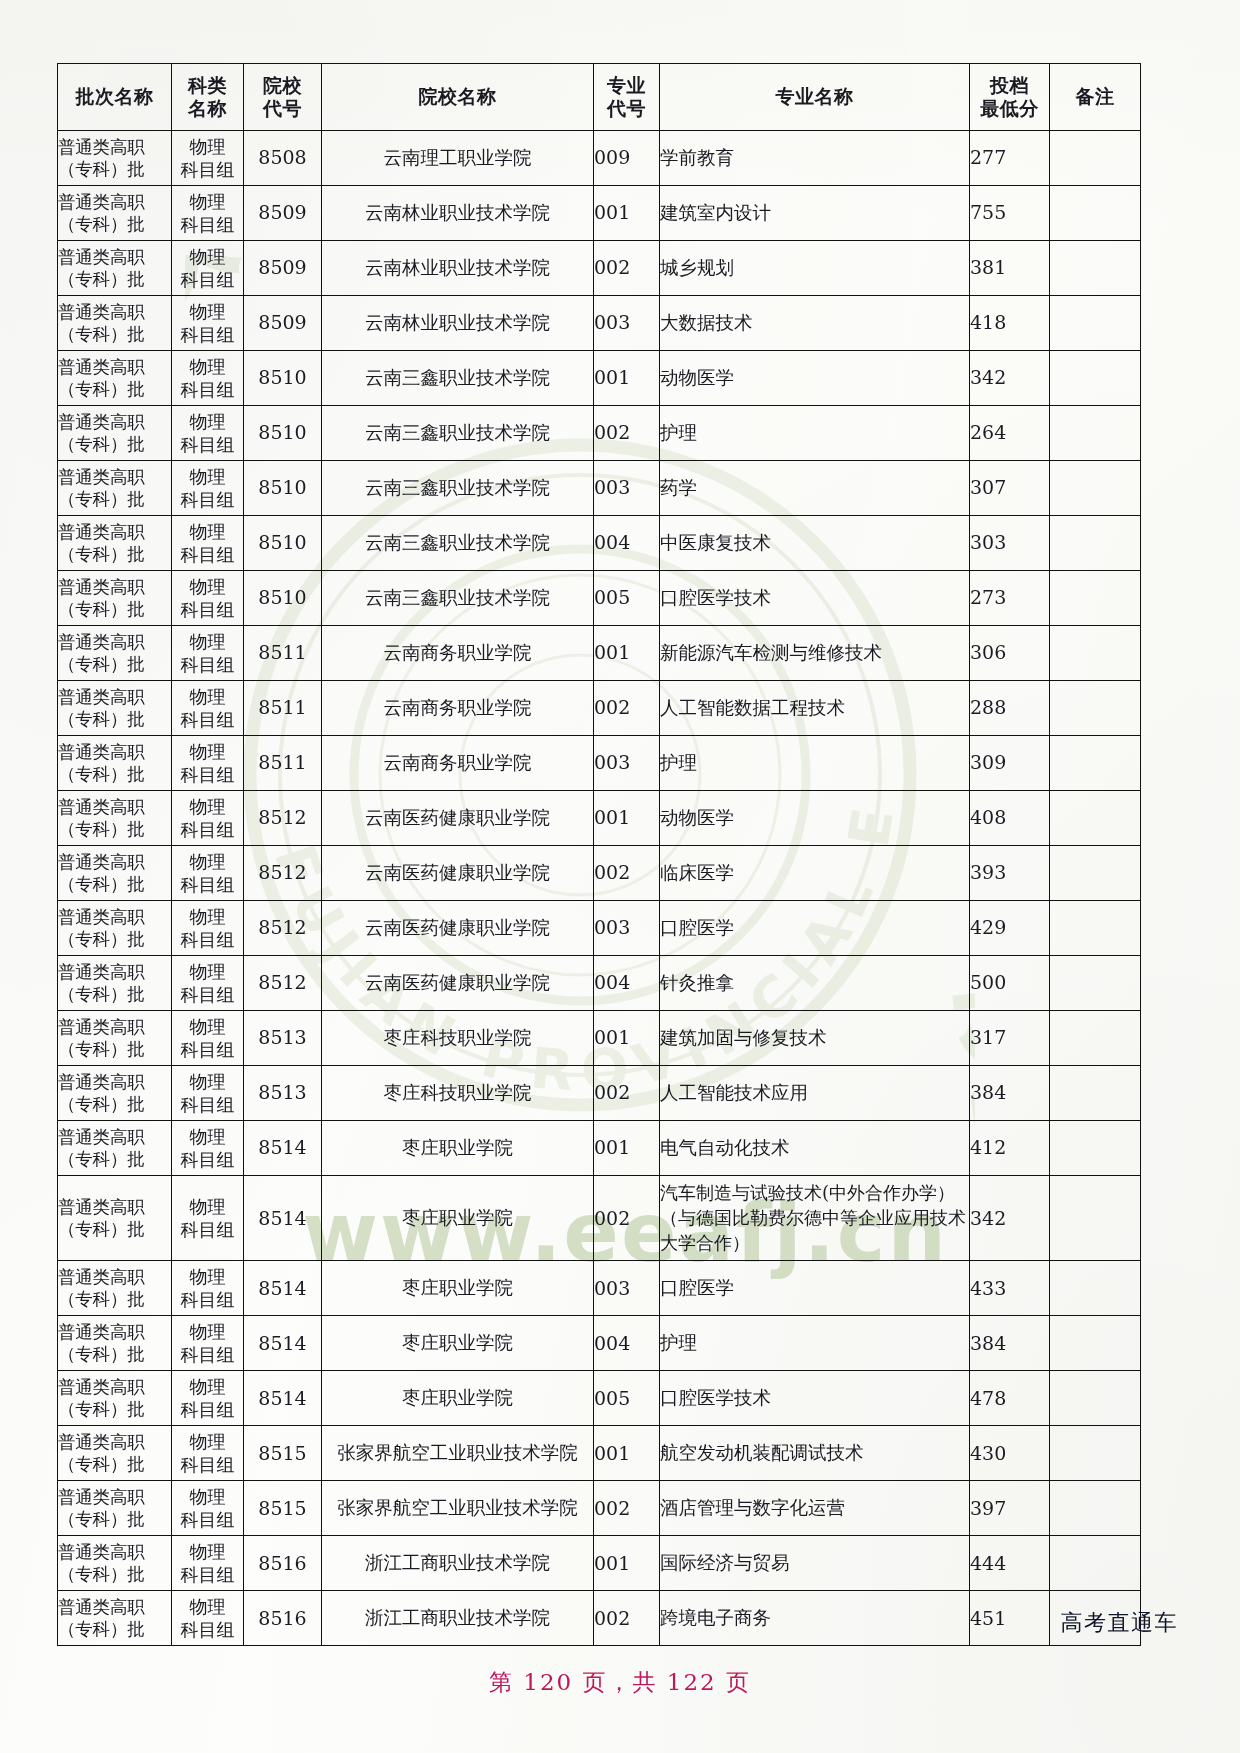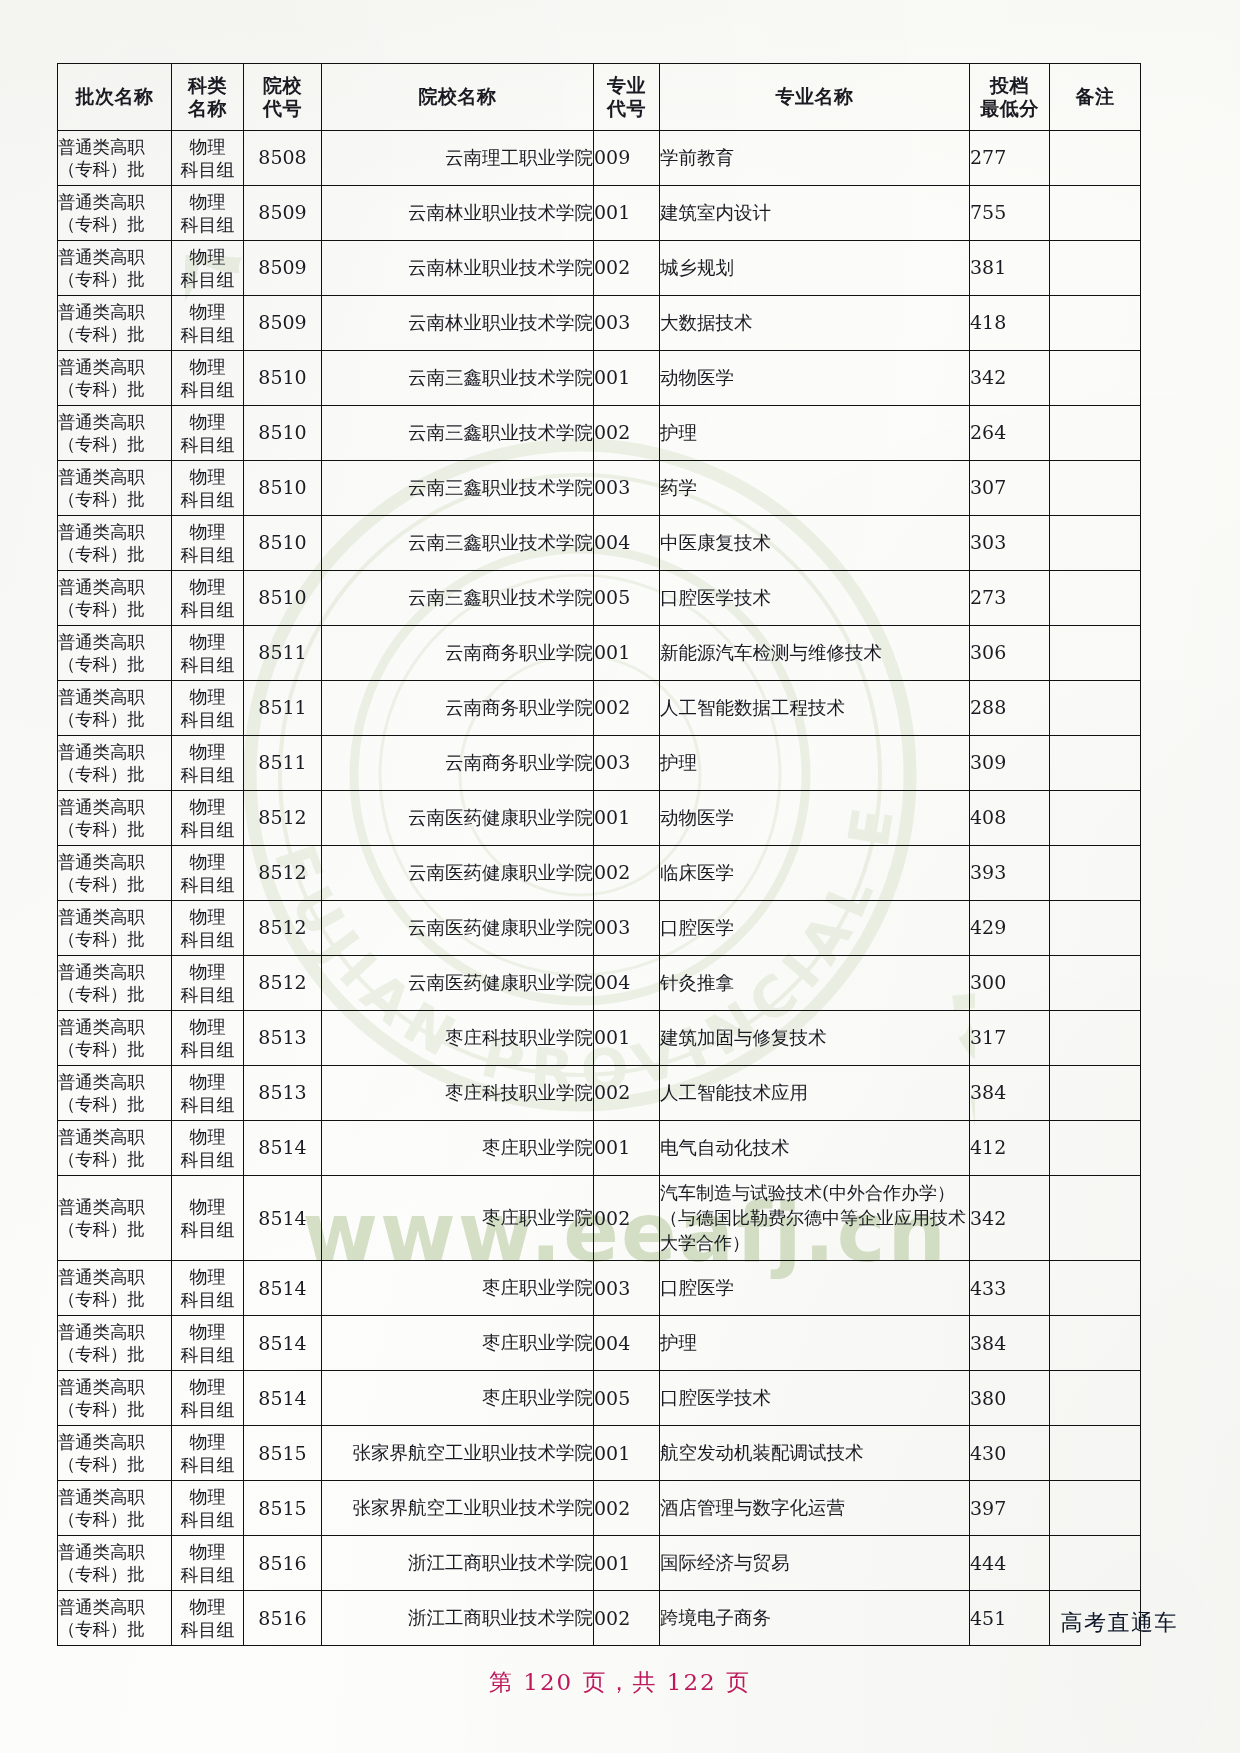--- a/index.html
+++ b/index.html
@@ -115,21 +115,21 @@
   }
   td.batch .l1, td.batch .l2 { display: block; white-space: nowrap; }
   td.subject {
     text-align: center;
     font-size: 18px;
     line-height: 1.28;
     padding: 2px 1px;
   }
   td.subject .l1, td.subject .l2 { display: block; white-space: nowrap; }
   td.ucode   { text-align: center; font-size: 19px; }
-  td.uname   { text-align: right; padding-left: 11px; font-size: 18.5px; }
+  td.uname   { text-align: center; padding-left: 11px; font-size: 18.5px; }
   td.mcode   { text-align: left; font-size: 19px; }
   td.mname   { text-align: left; padding-left: 9px; font-size: 18.5px; }
   td.mname.multi { line-height: 1.38; padding-top: 5px; padding-bottom: 5px; font-size: 18px; margin-top: 42px; }
   td.score   { text-align: left; font-size: 19px; }
   td.remark  { }
 
   
   .footer-page {
     position: absolute;
     left: 0;
@@ -477,21 +477,21 @@
             <span class="l2">（专科）批</span>
           </td>
           <td class="subject">
             <span class="l1">物理</span>
             <span class="l2">科目组</span>
           </td>
           <td class="ucode"><span>8512</span></td>
           <td class="uname"><span>云南医药健康职业学院</span></td>
           <td class="mcode"><span>004</span></td>
           <td class="mname"><span>针灸推拿</span></td>
-          <td class="score"><span>300</span></td>
+          <td class="score"><span>500</span></td>
           <td class="remark"><span></span></td>
         </tr>
         <tr>
           <td class="batch">
             <span class="l1">普通类高职</span>
             <span class="l2">（专科）批</span>
           </td>
           <td class="subject">
             <span class="l1">物理</span>
             <span class="l2">科目组</span>
@@ -589,21 +589,21 @@
             <span class="l2">（专科）批</span>
           </td>
           <td class="subject">
             <span class="l1">物理</span>
             <span class="l2">科目组</span>
           </td>
           <td class="ucode"><span>8514</span></td>
           <td class="uname"><span>枣庄职业学院</span></td>
           <td class="mcode"><span>005</span></td>
           <td class="mname"><span>口腔医学技术</span></td>
-          <td class="score"><span>380</span></td>
+          <td class="score"><span>478</span></td>
           <td class="remark"><span></span></td>
         </tr>
         <tr>
           <td class="batch">
             <span class="l1">普通类高职</span>
             <span class="l2">（专科）批</span>
           </td>
           <td class="subject">
             <span class="l1">物理</span>
             <span class="l2">科目组</span>

